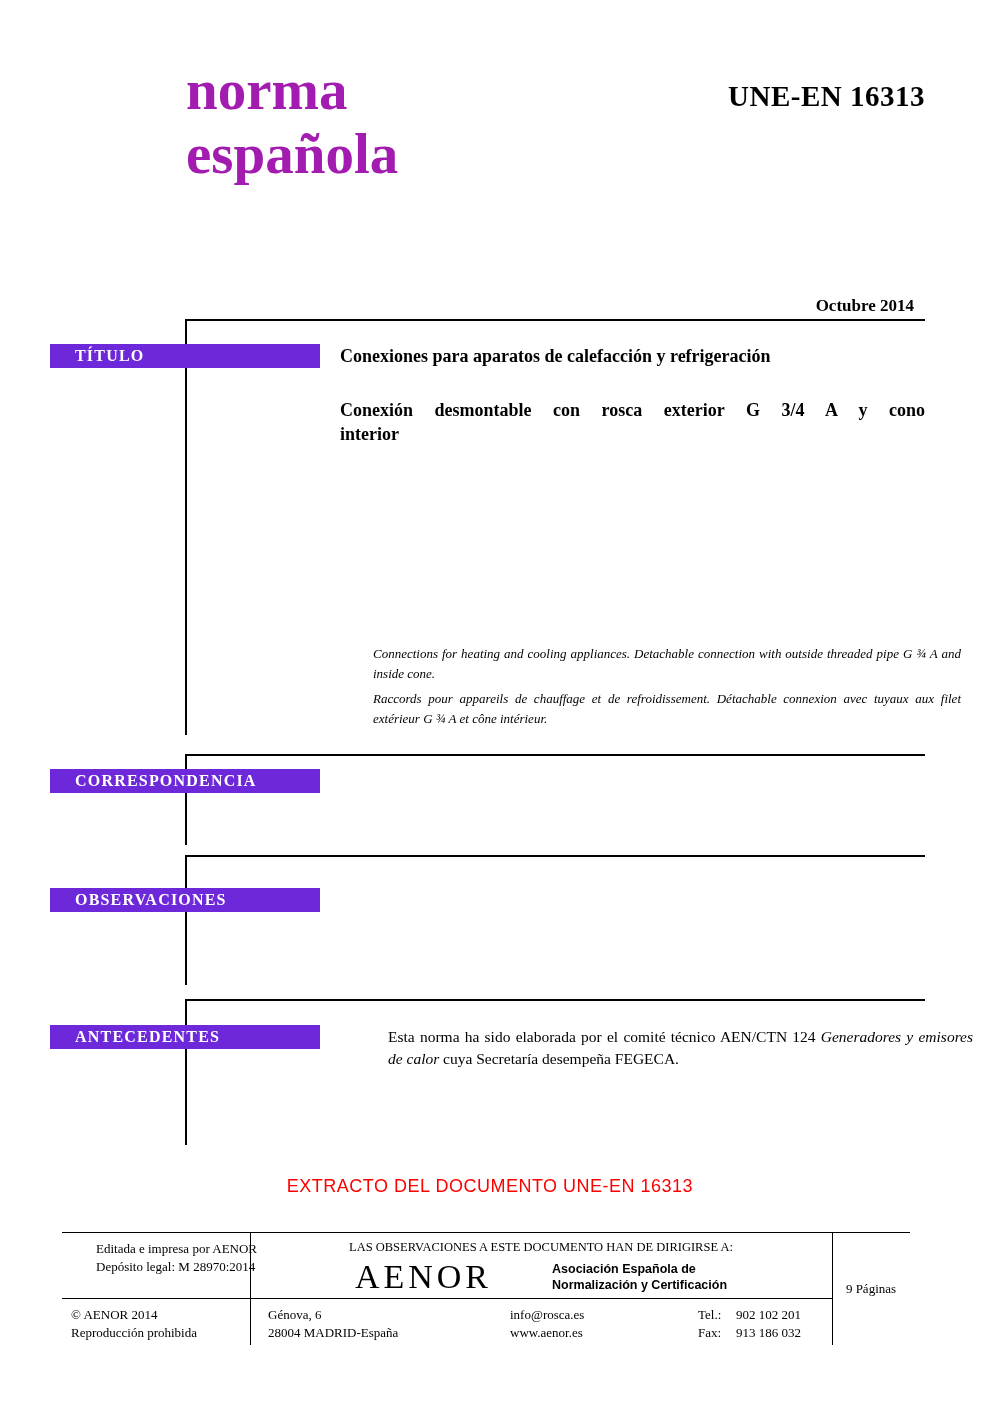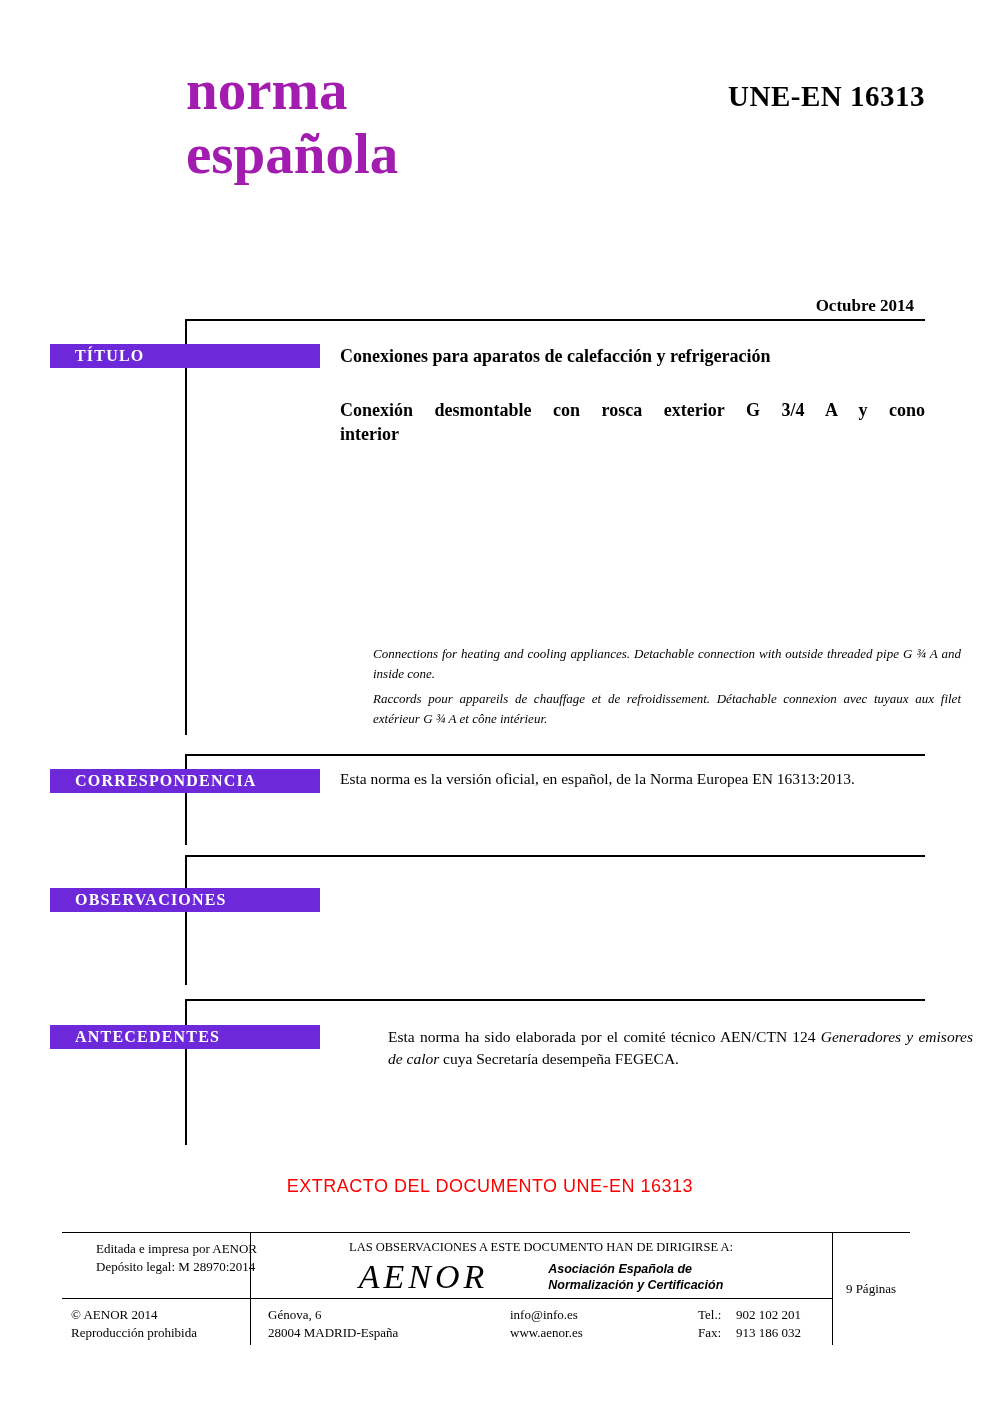--- a/index.html
+++ b/index.html
@@ -84,21 +84,21 @@
     border-top:1px solid #000;
     font-size:13px; line-height:1.35;
   }
   .fdiv-v { position:absolute; top:0; width:1px; height:112px; background:#000; }
   .fdiv-h { position:absolute; left:0; top:65px; width:770px; height:1px; background:#000; }
   .f-edit { position:absolute; left:9px; top:7px;margin-left:25px; }
   .f-copy { position:absolute; left:9px; top:73px; }
   .f-obs  { position:absolute; left:188px; top:6px; width:582px; text-align:center; font-size:12.5px; }
   .f-logo-row {
     position:absolute; left:188px; top:24px; width:582px; height:40px;
-    display:flex; align-items:center; justify-content:center; gap:16px;font-style:italic;
+    display:flex; align-items:center; justify-content:center; gap:16px;
   }
   .aenor-logo {
     font-size:34px; letter-spacing:4px; font-weight:normal;
   }
   .aenor-sub {
     font-family:"Liberation Sans", sans-serif;
     font-weight:bold; font-size:12.5px; line-height:1.3;margin-left:44px;
   }
   .f-addr  { position:absolute; left:206px; top:73px; }
   .f-net   { position:absolute; left:448px; top:73px; }
@@ -136,21 +136,20 @@
   <div class="label-box" style="top:1025px">ANTECEDENTES</div>
 
   <div class="title-main">Conexiones para aparatos de calefacción y refrigeración</div>
   <div class="title-sub">
     <div class="just">Conexión desmontable con rosca exterior G 3/4 A y cono</div>
     <div>interior</div>
   </div>
   <p class="lang en">Connections for heating and cooling appliances. Detachable connection with outside threaded pipe G ¾ A and inside cone.</p>
   <p class="lang fr">Raccords pour appareils de chauffage et de refroidissement. Détachable connexion avec tuyaux aux filet extérieur G ¾ A et cône intérieur.</p>
 
-  <div class="corresp-text">Esta norma es la versión oficial, en español, de la Norma Europea EN 16313:2013.</div>
 
   <div class="antec-text"><span>Esta norma ha sido elaborada por el comité técnico AEN/CTN 124 </span><span class="it">Generadores y emisores de calor</span><span> cuya Secretaría desempeña FEGECA.</span></div>
 
   <div class="extract">EXTRACTO DEL DOCUMENTO UNE-EN 16313</div>
 
   <div class="footer">
     <div class="fdiv-v" style="left:188px"></div>
     <div class="fdiv-v" style="left:770px"></div>
     <div class="fdiv-h"></div>
 
@@ -175,21 +174,21 @@
       <div>© AENOR 2014</div>
       <div>Reproducción prohibida</div>
     </div>
 
     <div class="f-addr">
       <div>Génova, 6</div>
       <div>28004 MADRID-España</div>
     </div>
 
     <div class="f-net">
-      <div>info@info.es</div>
+      <div>info@rosca.es</div>
       <div>www.aenor.es</div>
     </div>
 
     <div class="f-phone">
       <div><span class="plabel">Tel.:</span><span>902 102 201</span></div>
       <div><span class="plabel">Fax:</span><span>913 186 032</span></div>
     </div>
   </div>
 
 </div>

